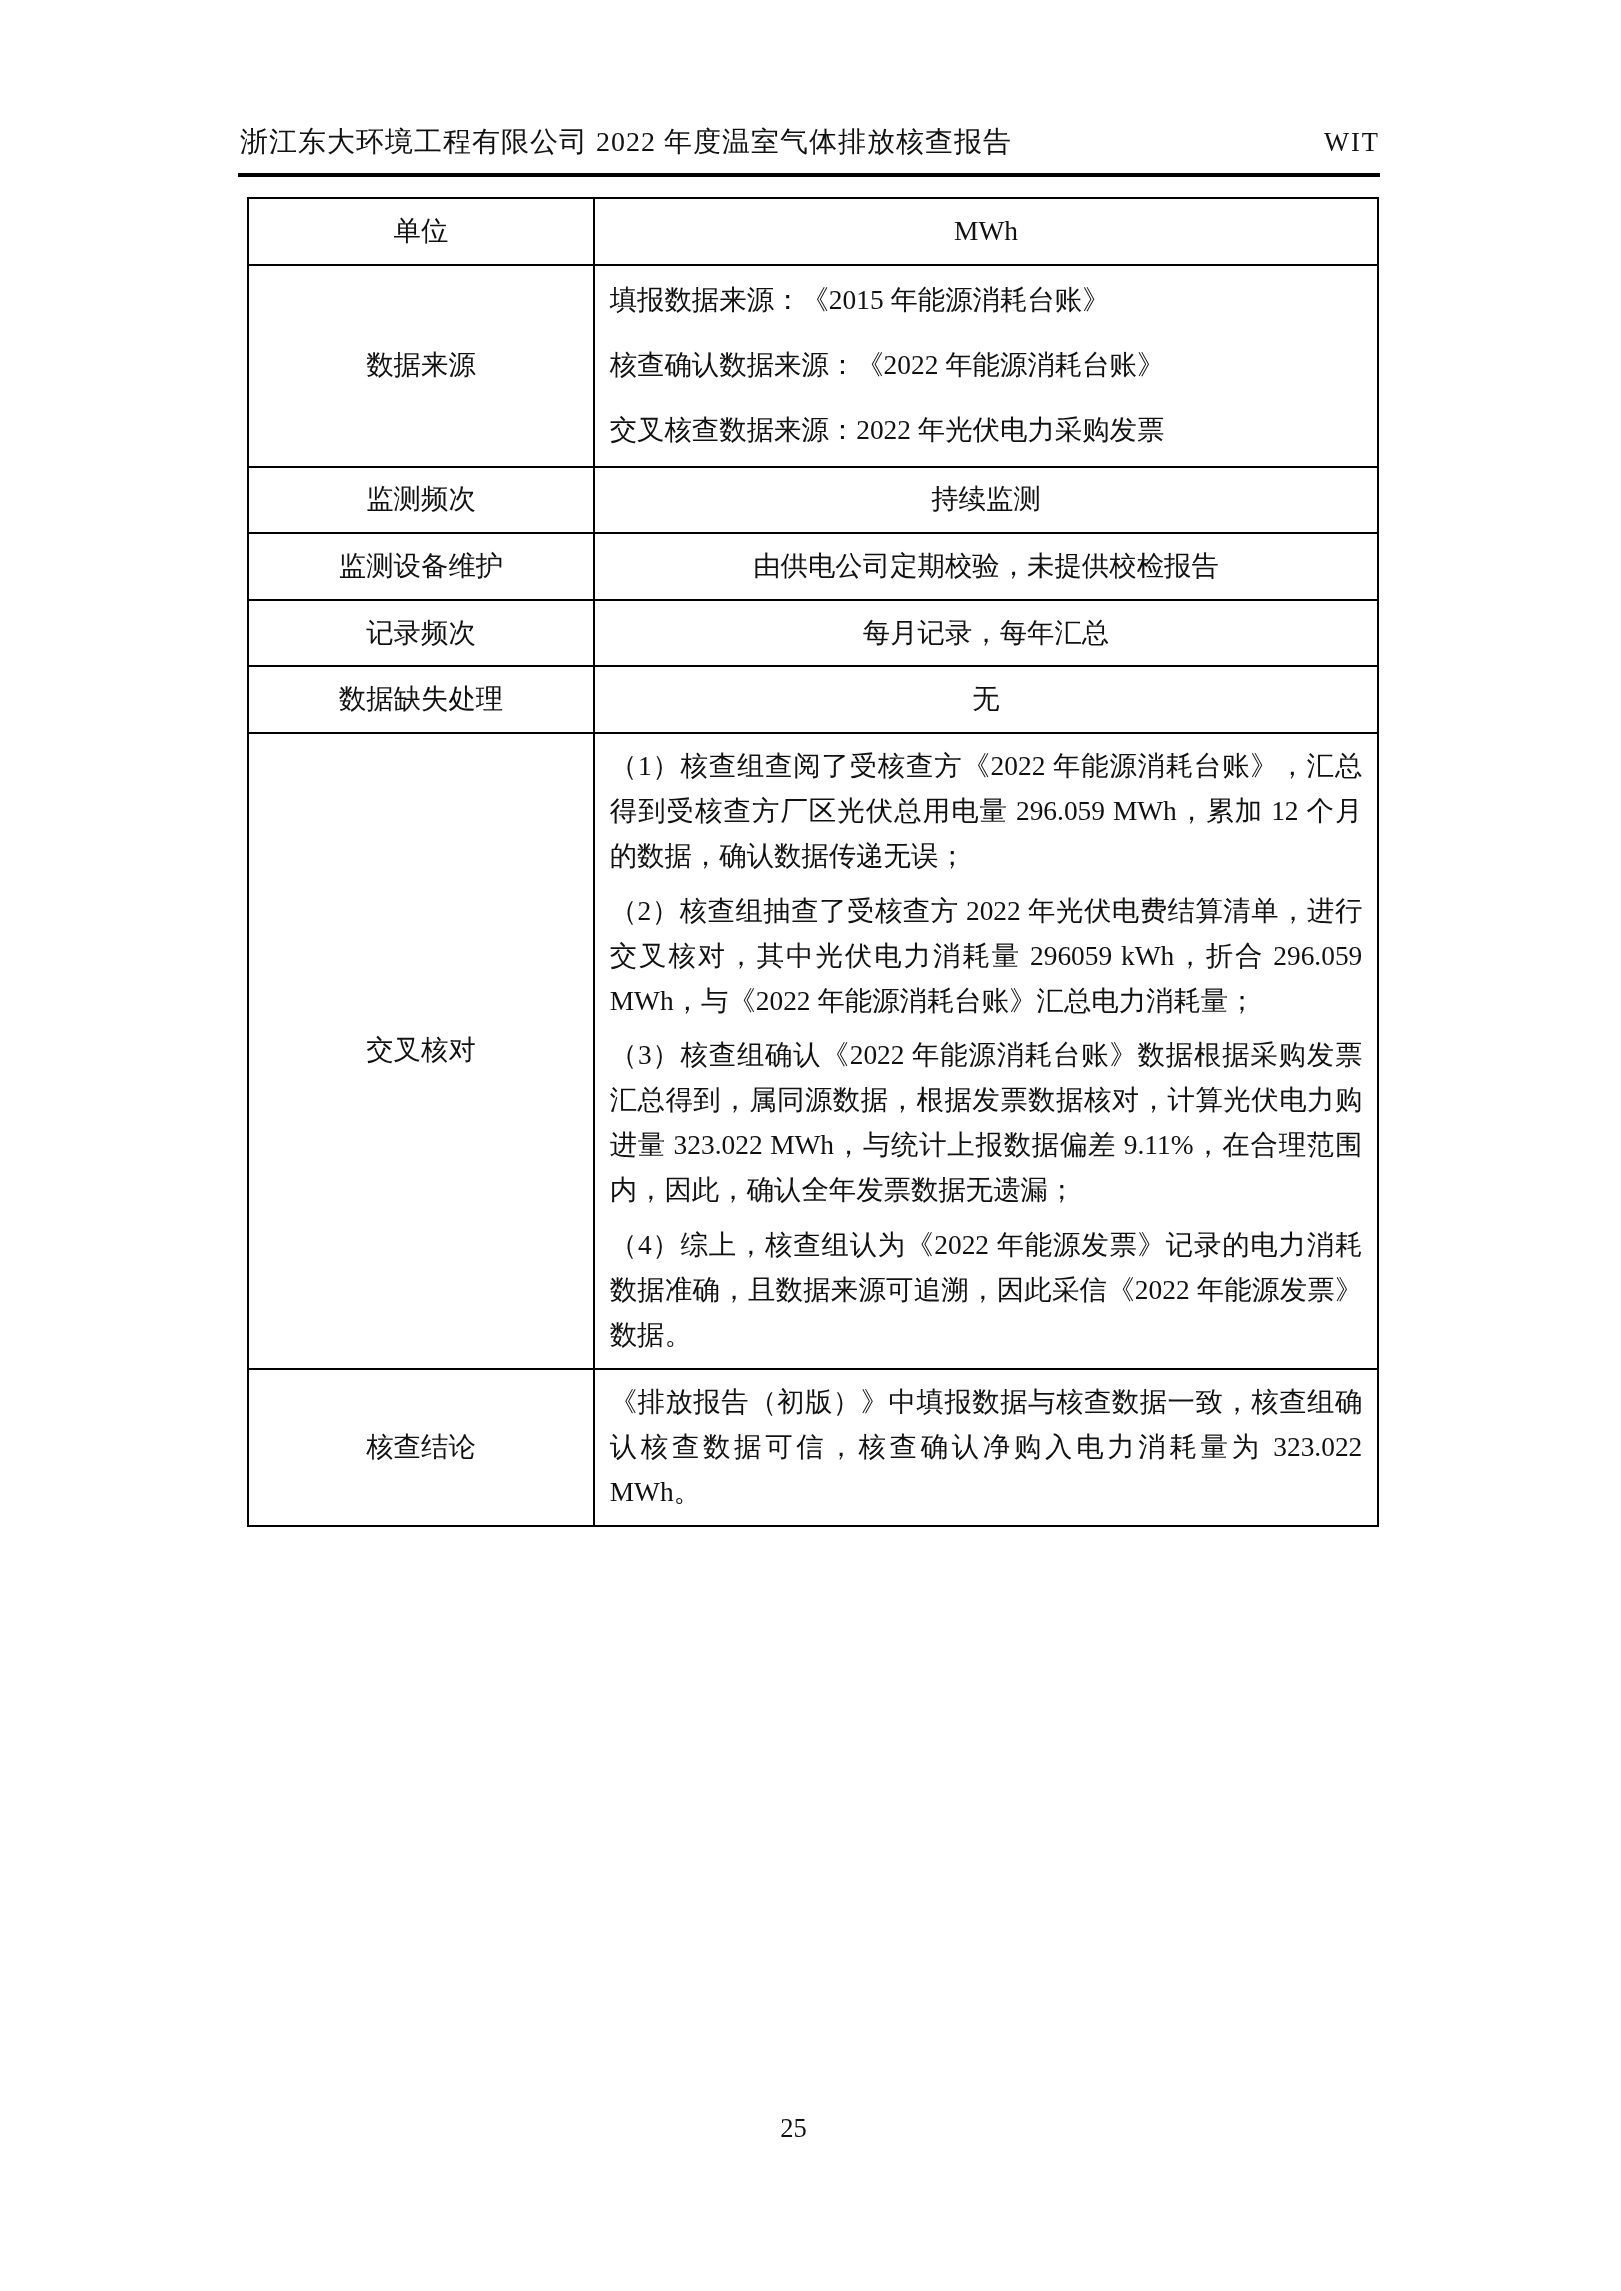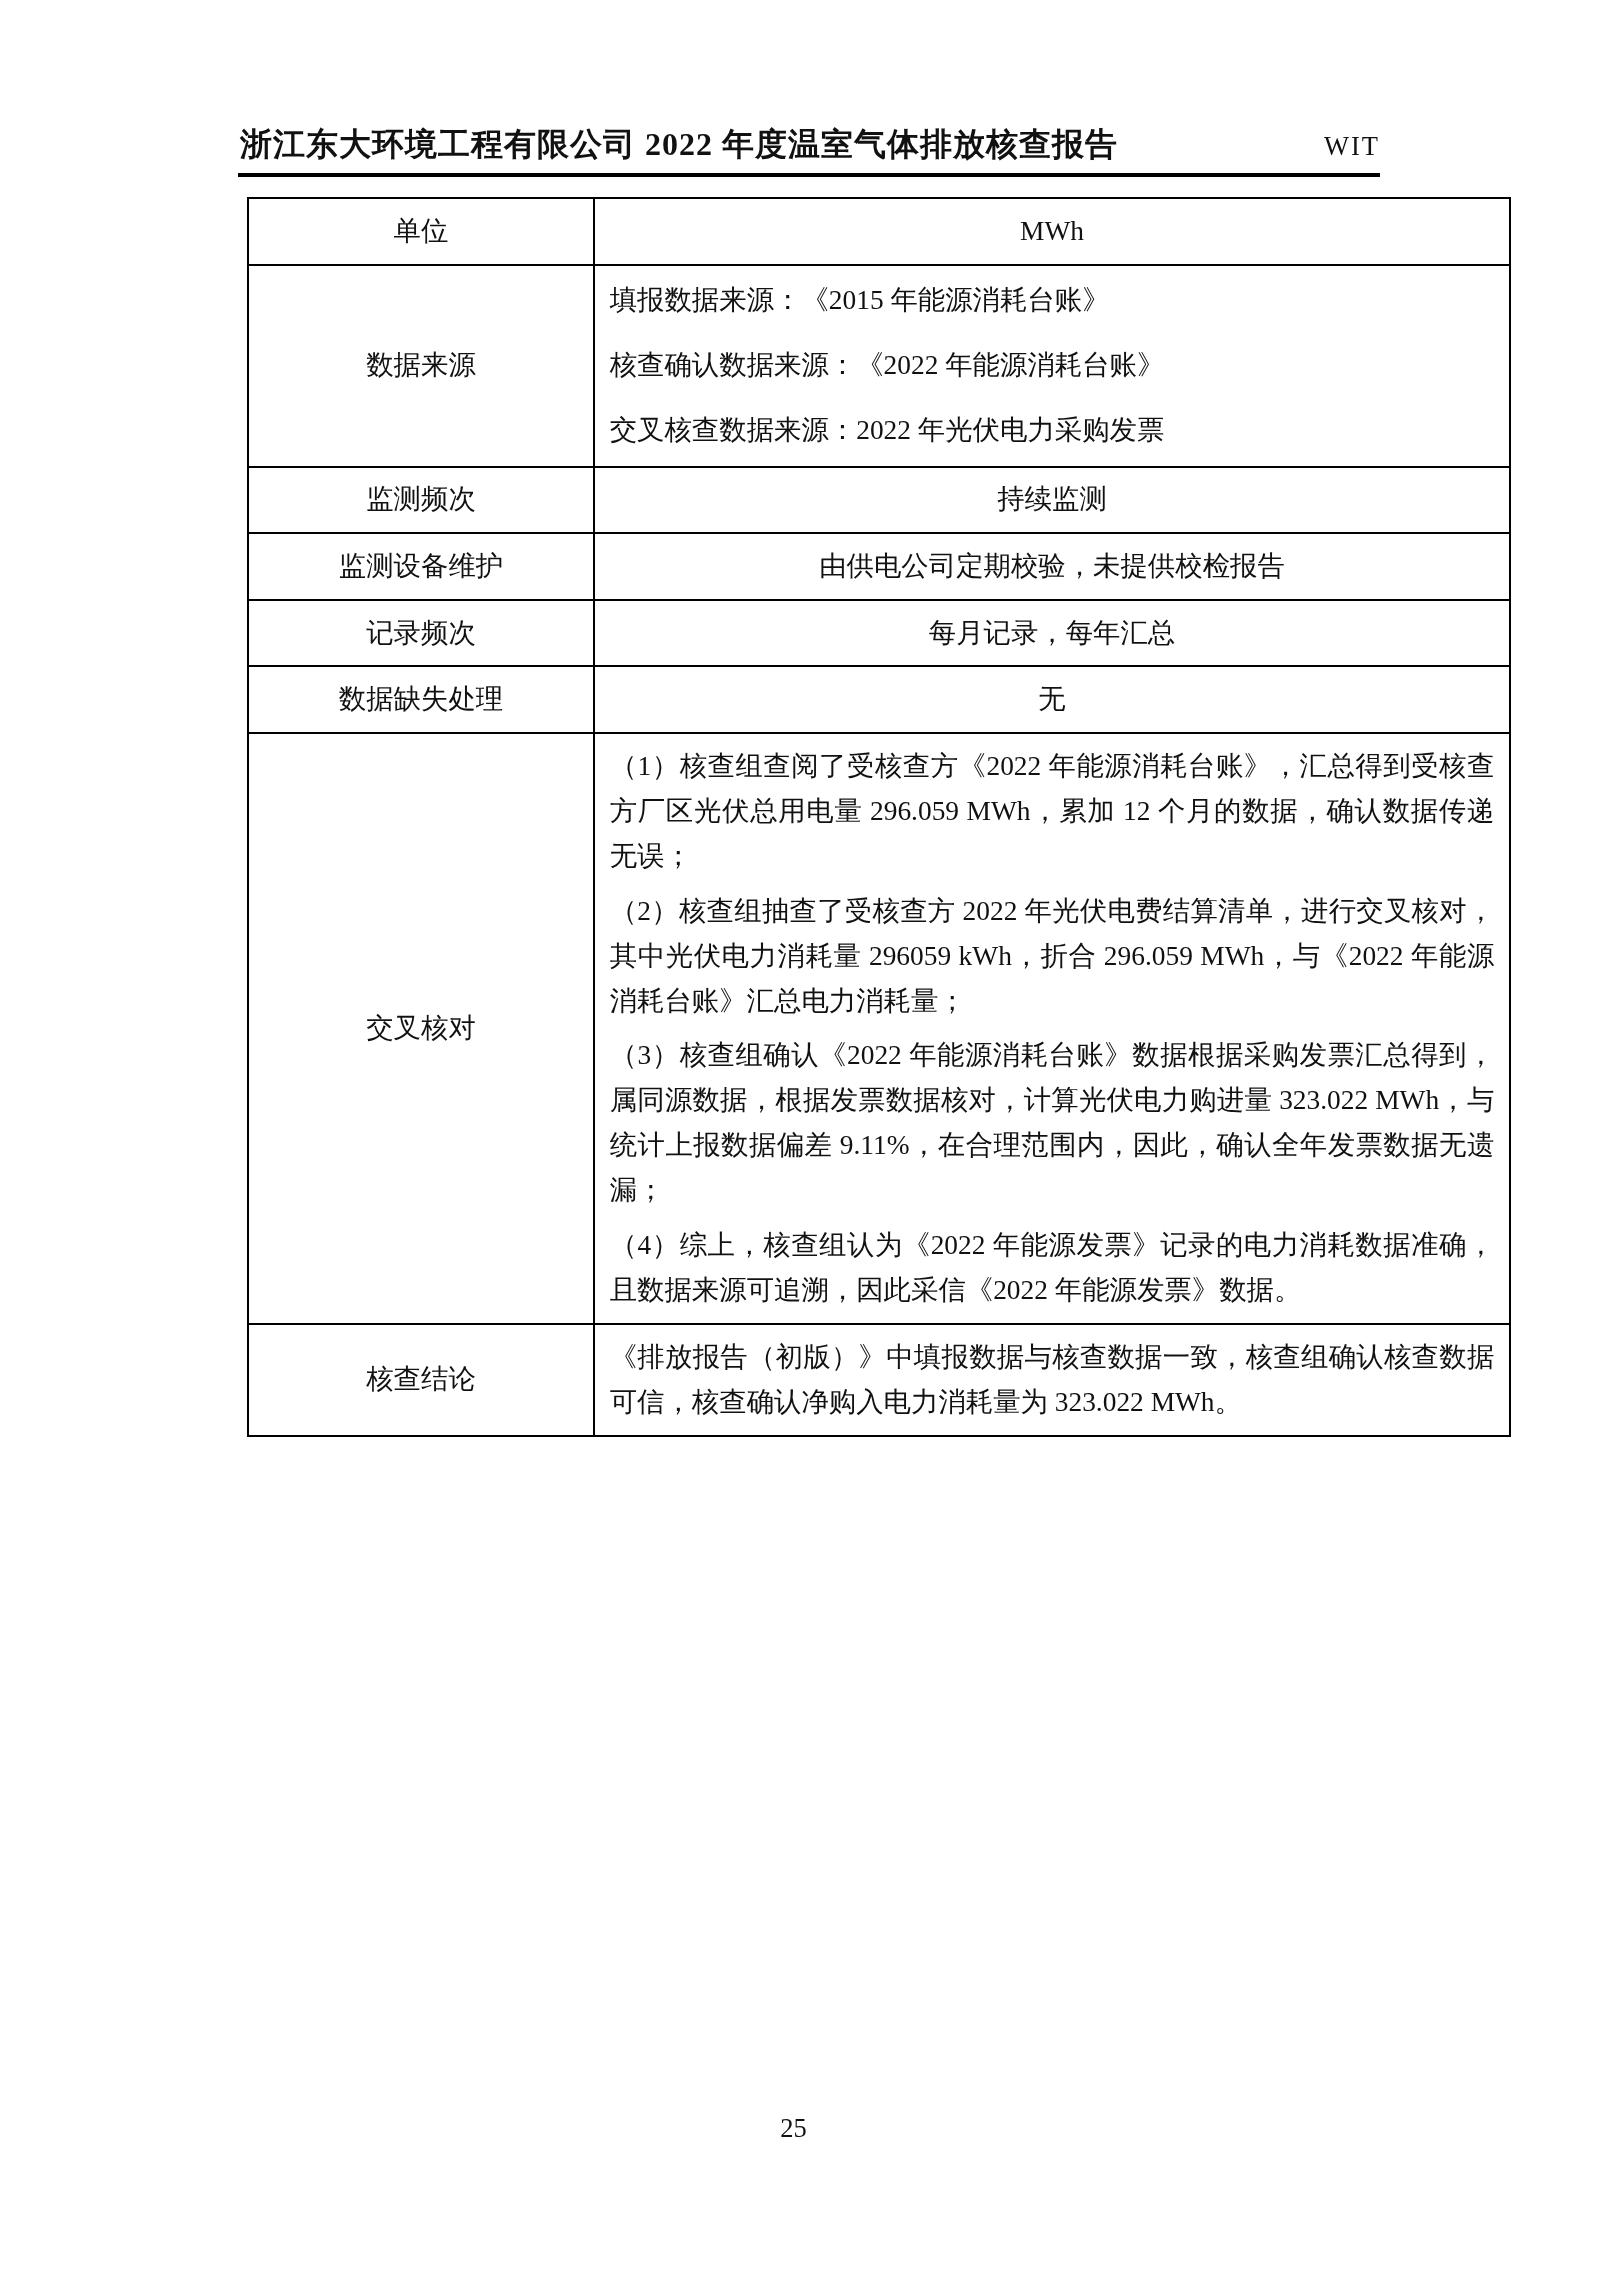--- a/index.html
+++ b/index.html
@@ -14,21 +14,21 @@
     position: absolute; inset: 0;
     background: #ffffff;
   }
   
   .header {
     position: absolute;
     left: 240px; top: 123px; width: 1140px;
     display: flex; justify-content: space-between; align-items: baseline;
   }
   .header-title {
-    font-size: 32px; font-weight: bold; letter-spacing: 1px;
+    font-size: 28px; font-weight: normal; letter-spacing: 1px;
     white-space: nowrap;
   }
   .header-mark {
     font-size: 26.5px; font-weight: normal; letter-spacing: 2px; margin-left: 44px;
   }
   .header-rule {
     position: absolute;
     left: 238px; top: 173px; width: 1142px; height: 3.9px;
     background: #000000;
   }
@@ -46,21 +46,21 @@
     font-weight: normal;
     margin-top: 32px;
   }
   table.vtable th.row-label {
     width: 346px;
     text-align: center;
     padding: 9.8px 11.8px;
     line-height: 45px;
   }
   table.vtable td.row-content {
-    width: 916px;
+    width: 784px;
     padding: 9.8px 14.7px;
   }
   td.row-content p {
     line-height: 45px;
   }
   td.row-content.align-center { text-align: center; }
   td.row-content.align-center p { text-align: center; }
   td.row-content.align-left p {
     text-align: justify;
     text-align-last: left;

